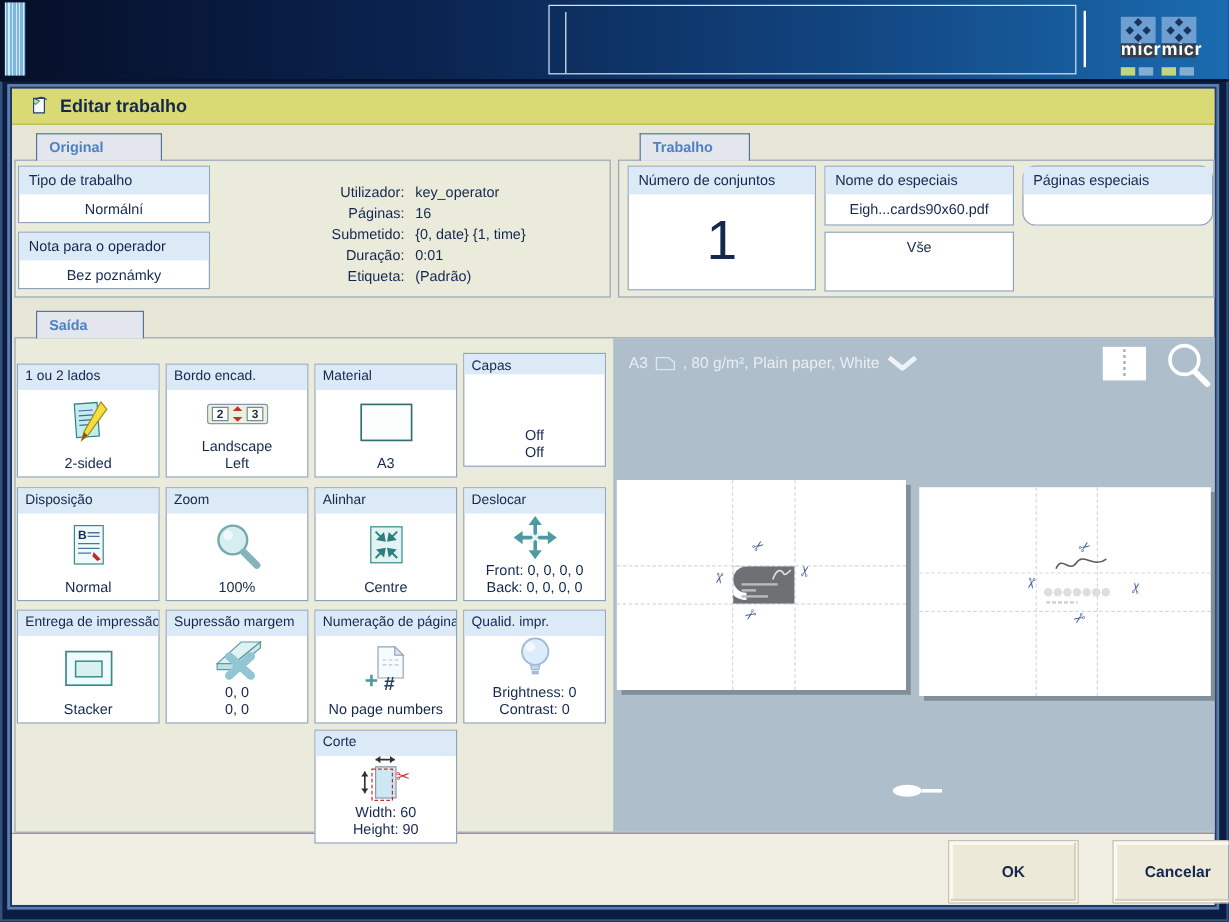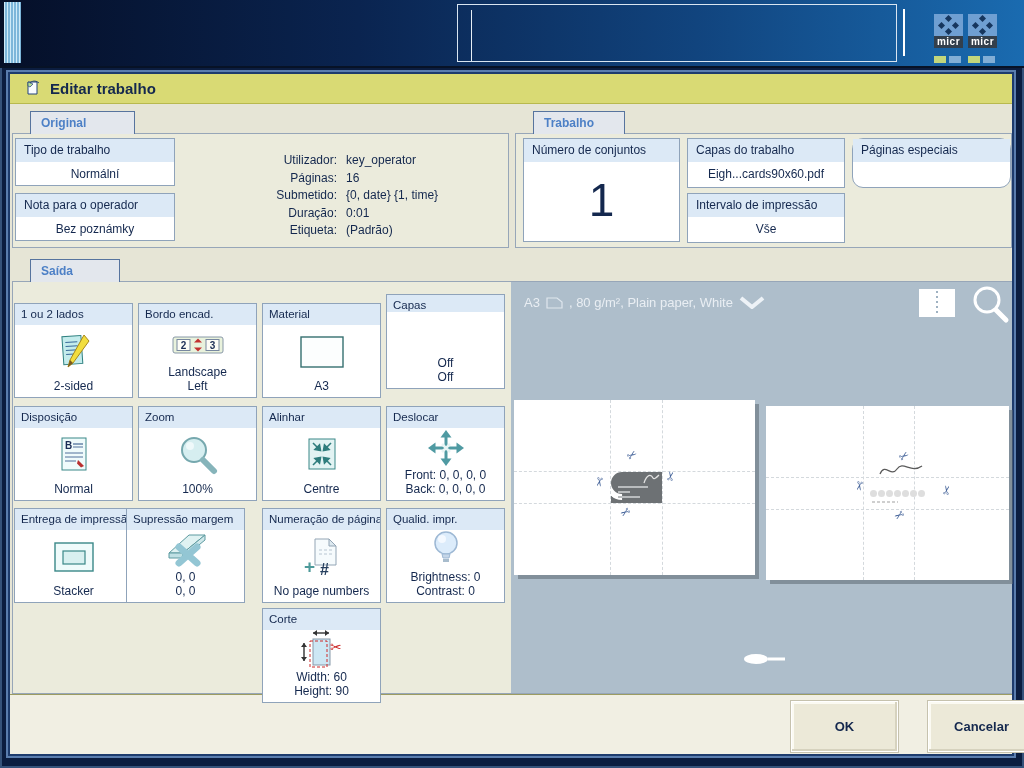--- a/index.html
+++ b/index.html
@@ -13,22 +13,22 @@
            background:repeating-linear-gradient(90deg,#cfeaf8 0 1px,#7db6da 1px 3px);}
   .tb-panel{position:absolute;top:4px;height:58px;border:1px solid #d9e5f1;box-sizing:border-box;}
   .tb-left{left:26px;width:424px;}
   .tb-right{left:457px;width:440px;}
   .tb-divider{position:absolute;top:5px;bottom:0;width:1px;background:#e6eef6;}
   .status-text{position:absolute;left:10px;top:8px;color:#fff;font-size:13px;font-weight:bold;}
   .tb-vline{position:absolute;left:903px;top:9px;width:2px;height:47px;background:#fff;}
   .micr{position:absolute;top:14px;width:29px;}
   .micr-top{position:relative;width:29px;height:22px;background:#6f9fd2;}
   .micr-top .d{position:absolute;width:5px;height:5px;background:#16365e;transform:rotate(45deg);}
-  .micr-label{width:29px;height:12px;background:#333f4c;color:#fff;font-size:10px;font-weight:bold;
-              text-align:center;line-height:12px;letter-spacing:.5px;}
+  .micr-label{width:29px;height:12px;background:#333f4c;color:#fff;font-size:15px;font-weight:bold;
+              text-align:left;line-height:12px;letter-spacing:.5px;}
   .micr-bars{display:flex;gap:3px;margin-top:8px;}
   .micr-bars .bar{width:12px;height:7px;}
   .bar-g{background:#c2d67c;} .bar-b{background:#82aed6;}
   
   .dialog-frame{position:absolute;left:8px;top:72px;width:1006px;height:684px;box-sizing:border-box;
                 background:#e6e5d6;border:2px solid #1d3b6d;box-shadow:0 0 0 2px #5a7dae;}
   .titlebar{position:absolute;left:10px;top:74px;width:1002px;height:29px;background:#d9da74;
             border-bottom:1px solid #b8b94e;}
   .titlebar .t-icon{position:absolute;left:14px;top:5px;}
   .titlebar .t-text{position:absolute;left:40px;top:0;line-height:29px;font-size:15px;font-weight:bold;color:#14284e;}
@@ -170,25 +170,24 @@
     </div>
   </div>
 
   <div class="tab" style="left:533px;top:111px;width:92px;">Trabalho</div>
   <div class="panel-body" style="left:515px;top:133px;width:497px;height:115px;">
     <div class="mini-card" style="left:7px;top:4px;width:157px;height:104px;">
       <div class="mc-head">Número de conjuntos</div>
       <div class="mc-big">1</div>
     </div>
     <div class="mini-card" style="left:171px;top:4px;width:158px;height:50px;">
-      <div class="mc-head">Capas do trabalho</div>
+      <div class="mc-head">Nome do especiais</div>
       <div class="mc-val">Eigh...cards90x60.pdf</div>
     </div>
     <div class="mini-card" style="left:171px;top:59px;width:158px;height:50px;">
-      <div class="mc-head">Intervalo de impressão</div>
       <div class="mc-val">Vše</div>
     </div>
     <div class="mini-card" style="left:336px;top:4px;width:159px;height:50px;border-radius:11px;">
       <div class="mc-head">Páginas especiais</div>
       <div class="mc-val"></div>
     </div>
   </div>
 
   <div class="tab" style="left:30px;top:259px;width:90px;">Saída</div>
   <div class="panel-body" style="left:12px;top:281px;width:1000px;height:413px;"></div>
@@ -337,21 +336,21 @@
         <div class="oc-icon">
           <svg width="46" height="36" viewBox="0 0 46 36">
             <rect x="4" y="4" width="38" height="28" fill="#effbfb" stroke="#3a8888" stroke-width="1.4"></rect>
             <rect x="12" y="12" width="22" height="13" fill="#d8f0f0" stroke="#3a8888" stroke-width="1.2"></rect>
           </svg>
         </div>
         <div class="oc-vals">
           <div>Stacker</div>
         </div>
       </div>
-      <div class="opt-card" style="left: 126px; top: 492px;">
+      <div class="opt-card" style="left: 138px; top: 492px;">
         <div class="oc-head">Supressão margem</div>
         <div class="oc-icon">
           <svg width="46" height="38" viewBox="0 0 46 38">
             <polygon points="26,4 42,4 20,22 6,22" fill="#dff2f2" stroke="#5d9aa0"></polygon>
             <polygon points="6,22 20,22 20,27 6,27" fill="#bfe0e4" stroke="#5d9aa0"></polygon>
             <polygon points="42,4 42,9 20,27 20,22" fill="#cfe8ea" stroke="#5d9aa0"></polygon>
             <path d="M16 16 L34 32 M34 16 L16 32" stroke="#93c6d4" stroke-width="7" stroke-linecap="round"></path>
           </svg>
         </div>
         <div class="oc-vals">

